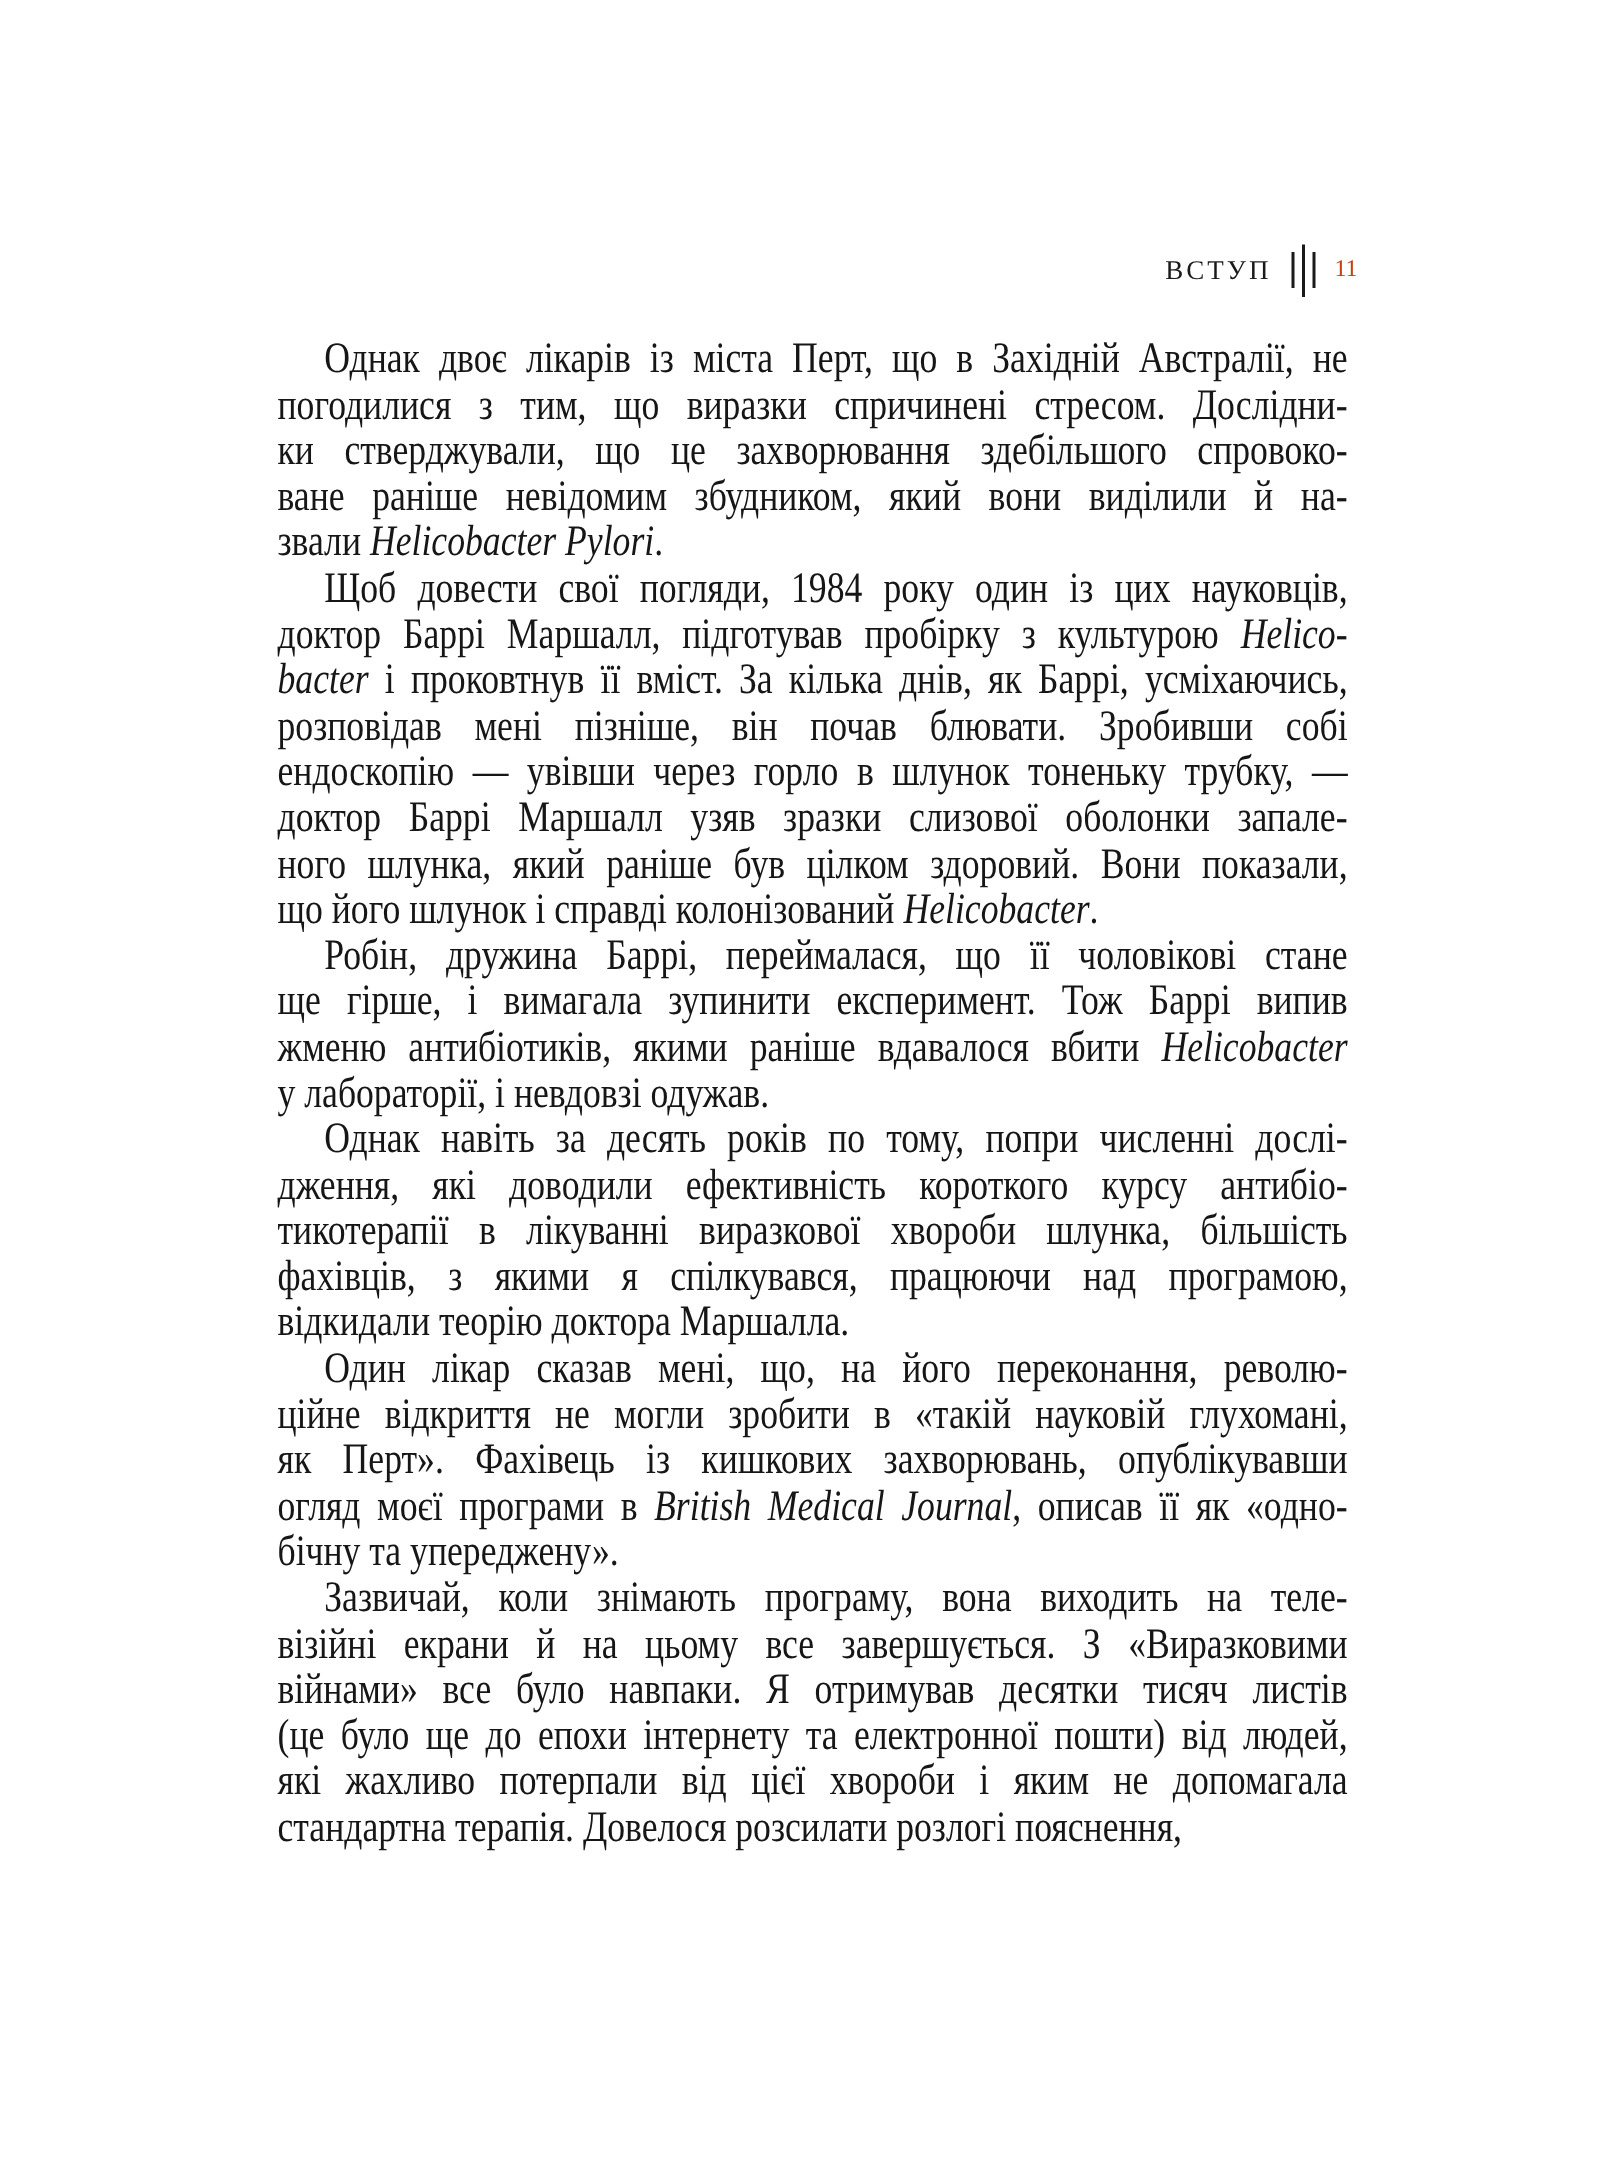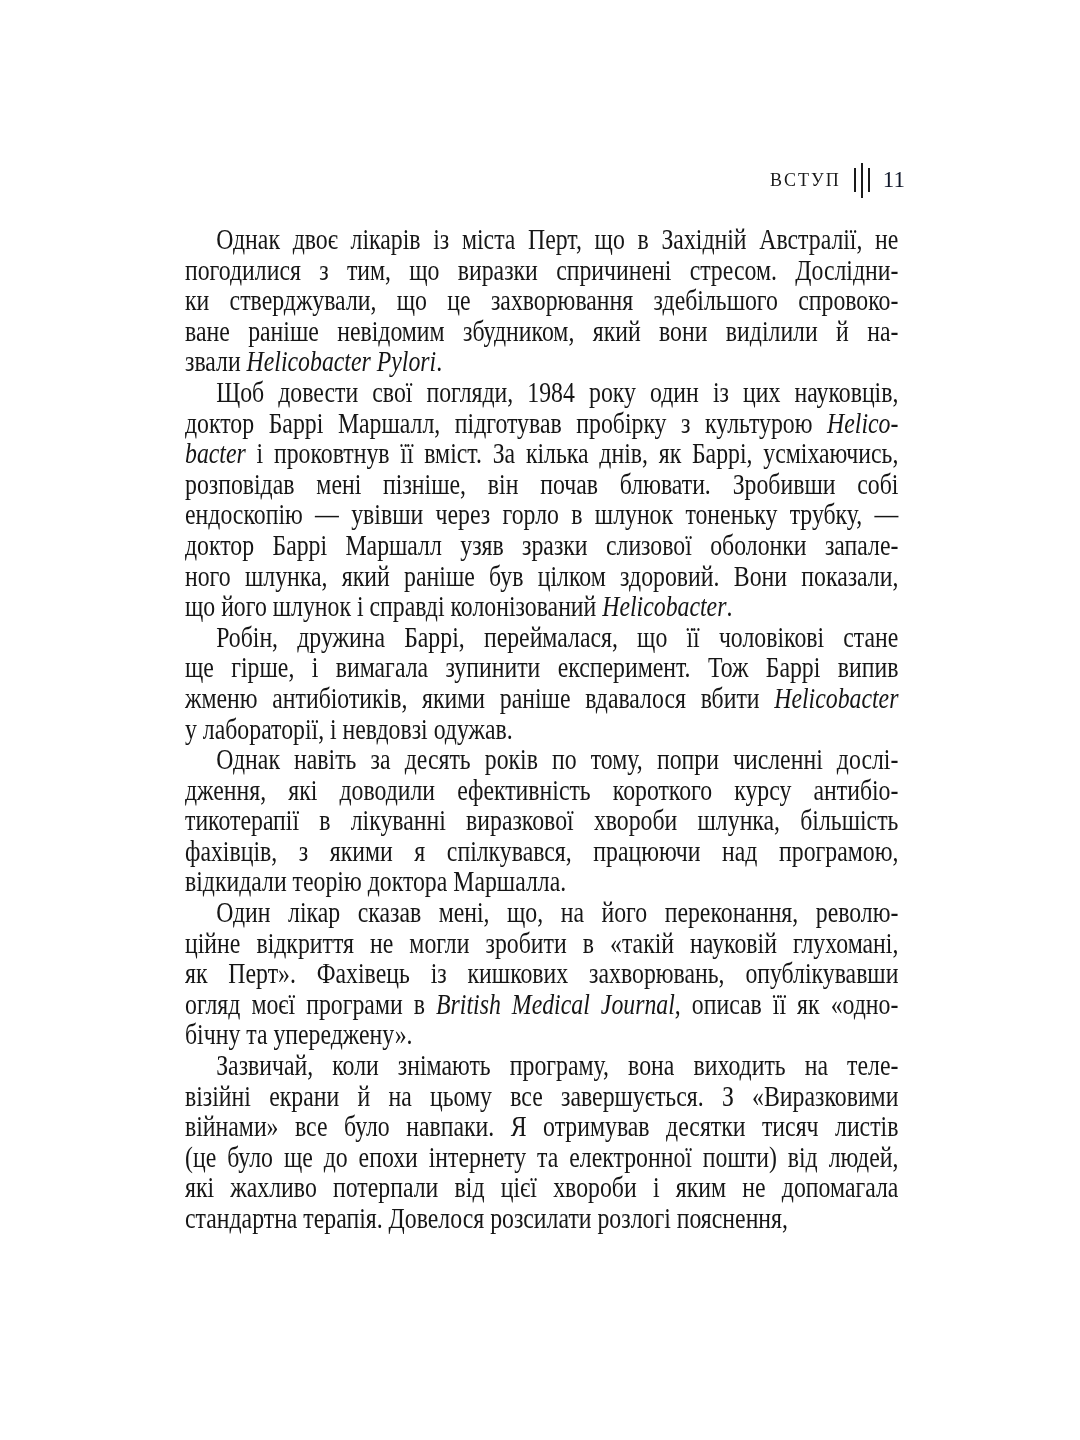--- a/index.html
+++ b/index.html
@@ -39,22 +39,22 @@
   .bars i {
     display: block;
     width: 2px;
     height: 24px;
     background: #1a1a1a;
   }
   .bars i.mid {
     height: 35px;
   }
   .page-number {
-    font-size: 23px;
-    color: #0f172a;
+    font-size: 16px;
+    color: #c2410c;
     text-align: right;
   }
   
   .text-block {
     position: absolute;
     left: 185px;
     top: 224px;
     width: 870px;
     transform: scaleX(0.82);
     transform-origin: 0 0;

